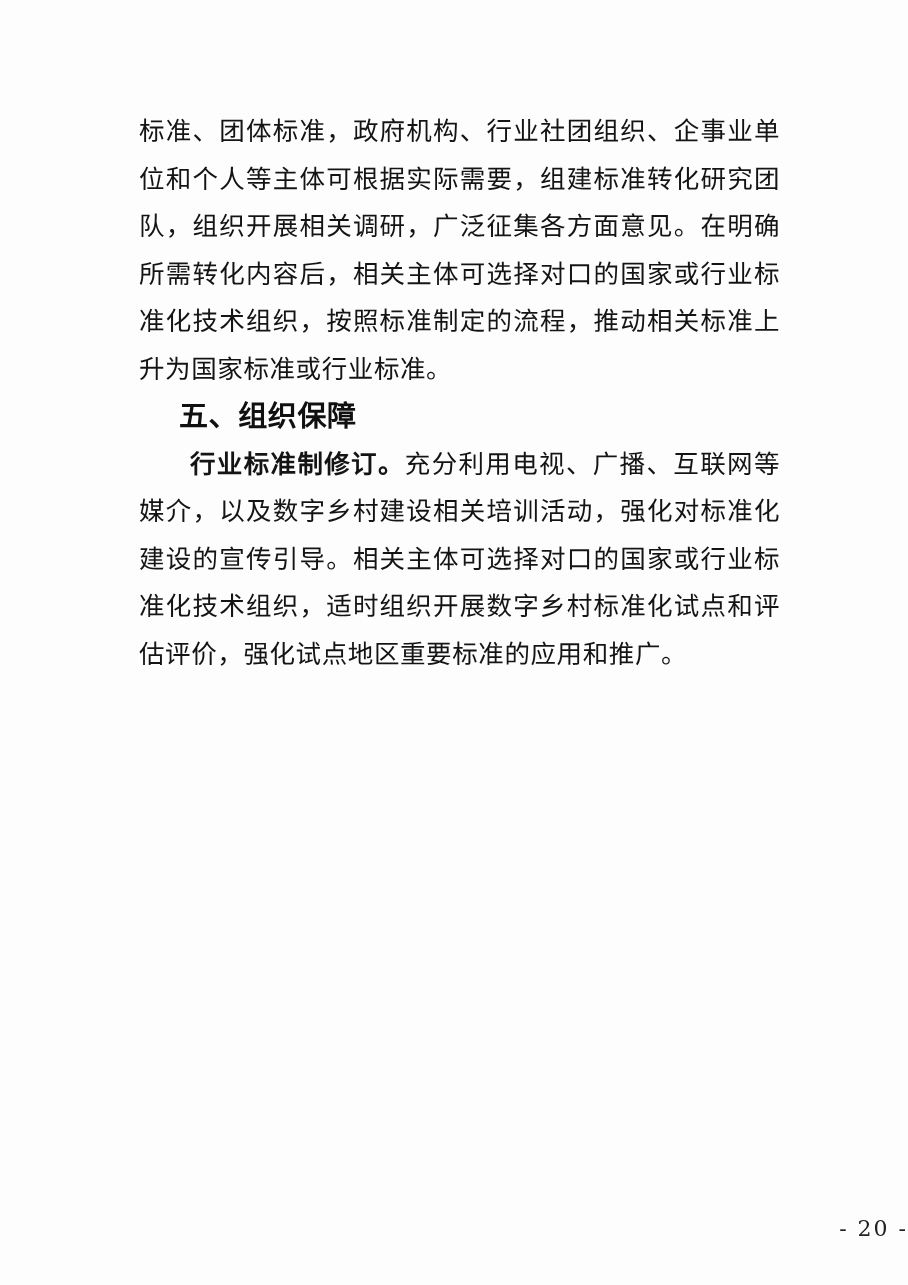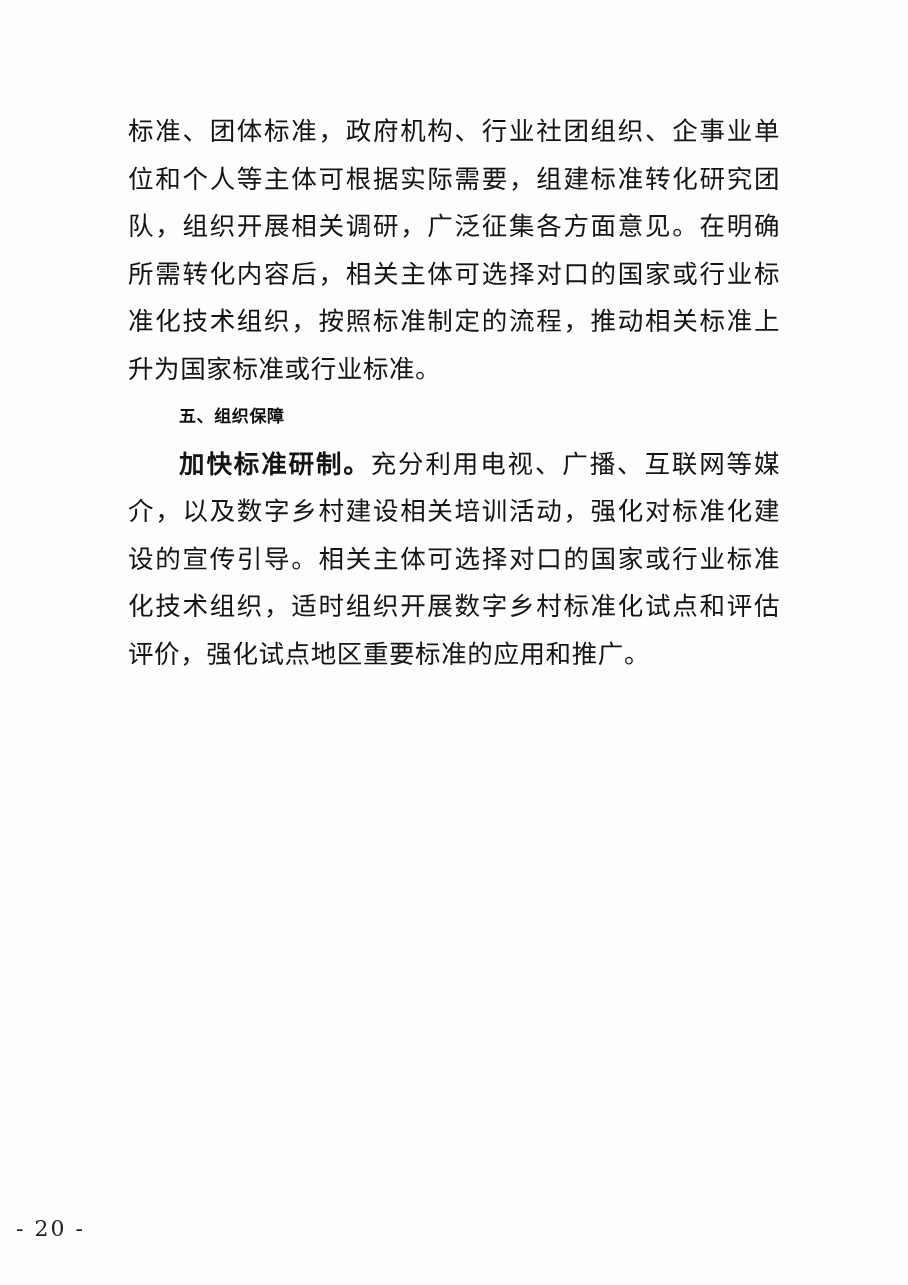--- a/index.html
+++ b/index.html
@@ -34,43 +34,44 @@
     letter-spacing: 0.6px;
     margin: 0;
     color: #141414;
     font-family: "DejaVu Serif", "Liberation Serif", serif;
     font-weight: 400;
   }
   .para.indent {
     text-indent: 51px;
   }
   .heading {
-    font-size: 17px;
+    font-size: 29px;
     line-height: 47.5px;
     letter-spacing: 0.6px;
     margin: 0;
     text-indent: 51px;
     font-weight: 700;
     color: #101010;
     font-family: "DejaVu Sans", "Liberation Sans", sans-serif;
   }
   .lead {
     font-weight: 700;
     font-family: "DejaVu Sans", "Liberation Sans", sans-serif;
     letter-spacing: 0.6px;
   }
   .para-block {
     margin-bottom: 0;
+    margin-left: 11px;
   }
   .footer {
     position: absolute;
     left: 0;
     right: 0;
     bottom: 44px;
-    text-align: left;
+    text-align: right;
     font-size: 22px;
     letter-spacing: 2px;
     color: #222222;
     font-family: "DejaVu Serif", "Liberation Serif", serif;
     padding-left: 16px;
   }
   .footer-inner {
     display: inline-block;
   }
 </style>
@@ -84,21 +85,21 @@
       <span>标准、团体标准，政府机构、行业社团组织、企事业单位和个人等主体可根据实际需要，组建标准转化研究团队，组织开展相关调研，广泛征集各方面意见。在明确所需转化内容后，相关主体可选择对口的国家或行业标准化技术组织，按照标准制定的流程，推动相关标准上升为国家标准或行业标准。</span>
     </p>
 
     <p class="heading">
       <span>五、组织保障</span>
     </p>
 
 
 
     <p class="para indent para-block">
-      <span class="lead">加快标准研制。</span><span>充分利用电视、广播、互联网等媒介，以及数字乡村建设相关培训活动，强化对标准化建设的宣传引导。相关主体可选择对口的国家或行业标准化技术组织，适时组织开展数字乡村标准化试点和评估评价，强化试点地区重要标准的应用和推广。</span>
+      <span class="lead">行业标准制修订。</span><span>充分利用电视、广播、互联网等媒介，以及数字乡村建设相关培训活动，强化对标准化建设的宣传引导。相关主体可选择对口的国家或行业标准化技术组织，适时组织开展数字乡村标准化试点和评估评价，强化试点地区重要标准的应用和推广。</span>
     </p>
 
   </div>
 
   <div class="footer">
     <span class="footer-inner">- 20 -</span>
   </div>
 </div>
 
 </body></html>

